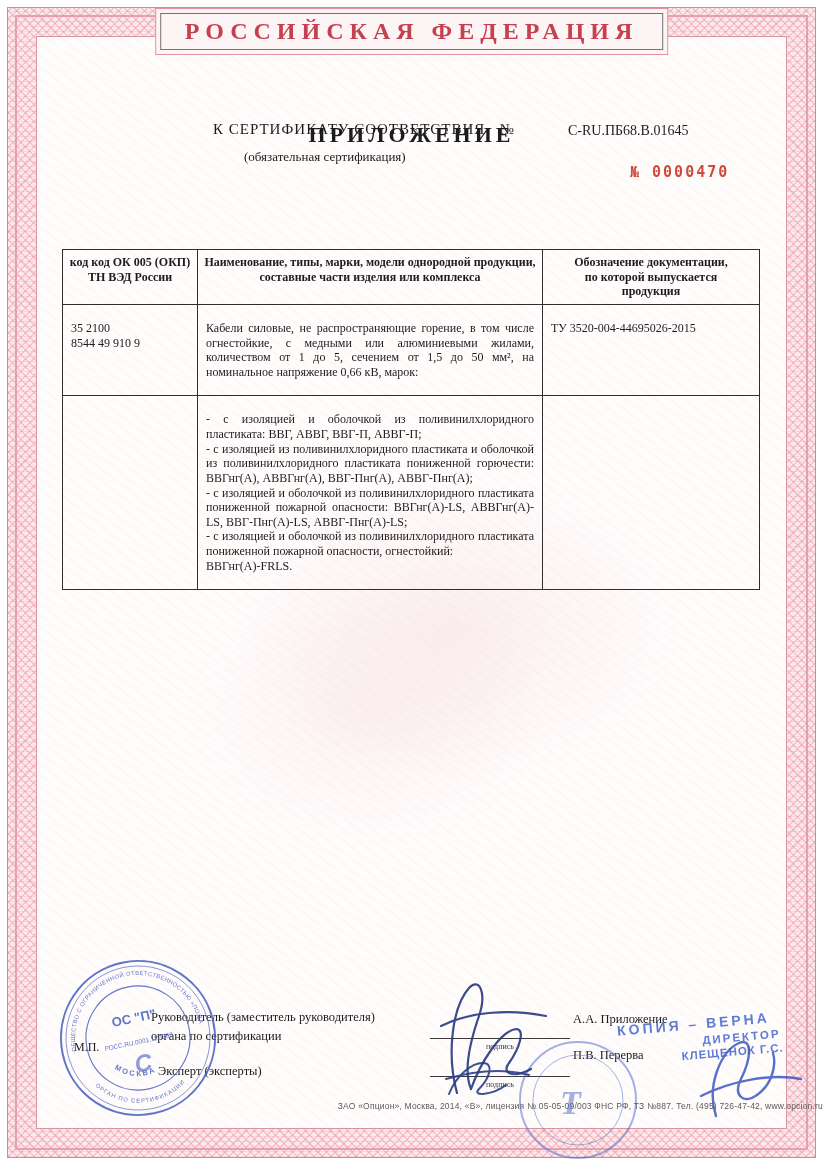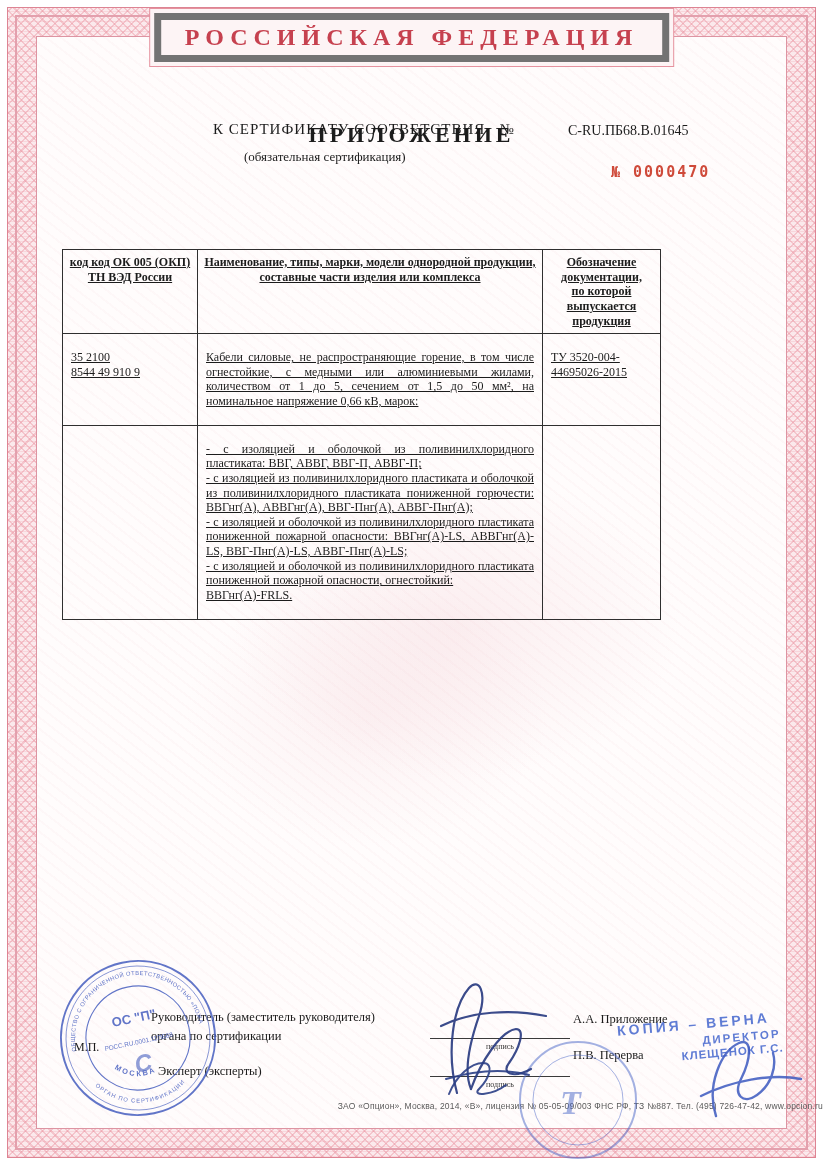--- a/index.html
+++ b/index.html
@@ -21,41 +21,41 @@
     position:absolute; inset:36px; border:1px solid #dd94a2;
     background:
       radial-gradient(ellipse 320px 220px at 56% 54%, rgba(242,205,211,.30), transparent 70%),
       radial-gradient(ellipse 260px 190px at 44% 62%, rgba(242,205,211,.22), transparent 70%),
       repeating-linear-gradient(38deg, rgba(246,222,226,.16) 0 2px, rgba(255,255,255,0) 2px 9px),
       #fffcfc;
   }
 
   .header-box {
     position:absolute; top:13px; left:50%; transform:translateX(-50%);
-    background:#fdf4f5; border:7px solid #737373;
+    background:#fdf4f5; border:1px solid #737373;
     box-shadow:0 0 0 4px #fdf4f5, 0 0 0 5px #e5929f;
     padding:4px 24px; z-index:6; white-space:nowrap;
   }
   .header-box span {
     color:#c6414f; font-weight:bold; font-size:24px; letter-spacing:6px;
   }
 
   .abs { position:absolute; z-index:4; }
   .pre { white-space:pre-line; }
   .just { text-align:justify; }
 
   .doc-title { top:78px; left:0; width:100%; text-align:center; font-size:22px; font-weight:bold; letter-spacing:4px;margin-top:44px; }
   .cert-line { top:121px; left:213px; font-size:15px; letter-spacing:1px; }
   .cert-number { top:123px; left:531px; font-size:14px;margin-left:37px; }
   .cert-type { top:149px; left:244px; font-size:13px; }
-  .serial { top:163px; left:611px; font-family:"DejaVu Sans Mono", monospace; font-weight:bold; font-size:15px; letter-spacing:2px; color:#cf4a3a; }
+  .serial { top:163px; left:630px; font-family:"DejaVu Sans Mono", monospace; font-weight:bold; font-size:15px; letter-spacing:2px; color:#cf4a3a; }
   .app-label { top:195px; left:0; width:100%; text-align:center; font-size:13.5px; font-weight:bold; }
   .app-desc { top:215px; left:0; width:100%; text-align:center; font-size:12.5px; font-weight:bold; }
 
-  table.products { position:absolute; top:249px; left:62px; width:599px; border-collapse:collapse; z-index:4;text-decoration:underline; }
+  table.products { position:absolute; top:249px; left:62px; width:698px; border-collapse:collapse; z-index:4; }
   .products th, .products td { border:1px solid #2f2f2f; vertical-align:top; font-size:12px; line-height:1.22; }
   .products th { font-weight:bold; text-align:center; padding:5px 6px; }
   .products td { padding:16px 8px; }
 
   .role1 { top:1008px; left:151px; font-size:12.5px; line-height:1.55; }
   .role2 { top:1064px; left:158px; font-size:12.5px; }
   .sig-line { height:1px; background:#3a3a3a; width:140px; left:430px; }
   .line1 { top:1038px; } .line2 { top:1076px; }
   .cap { width:140px; left:430px; text-align:center; font-size:8px; color:#333; }
   .cap1 { top:1042px; } .cap2 { top:1080px; }

